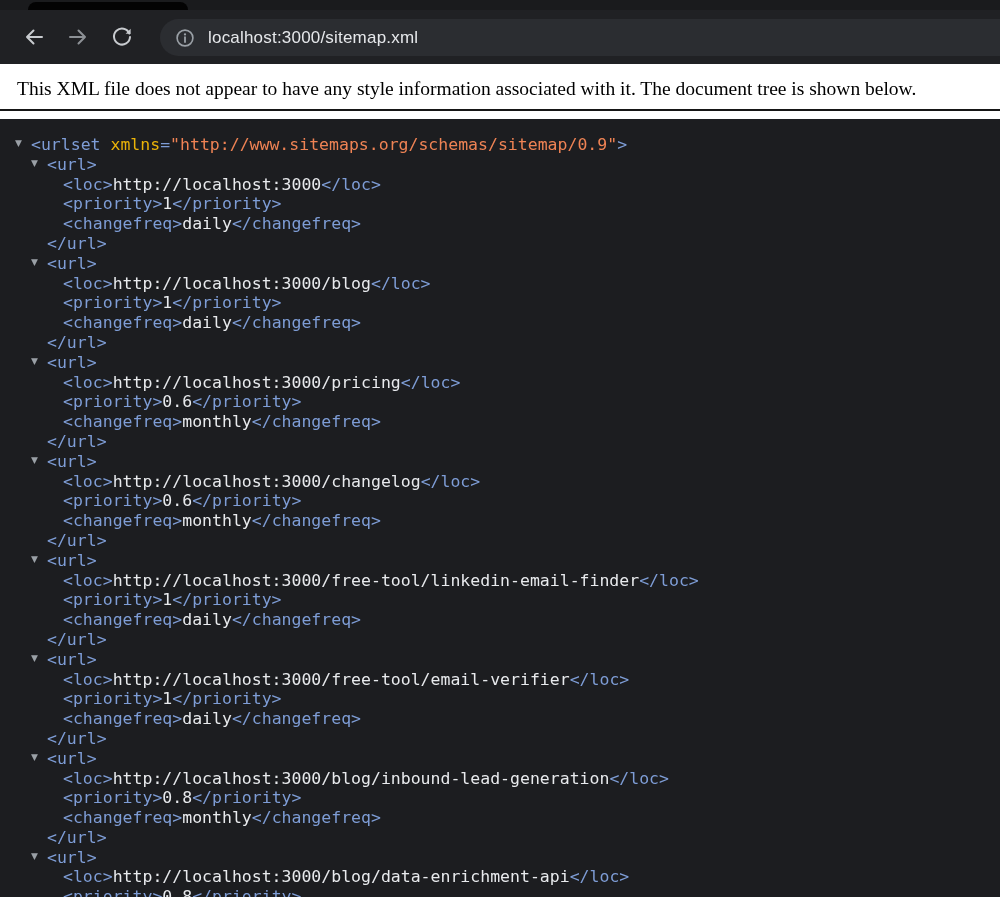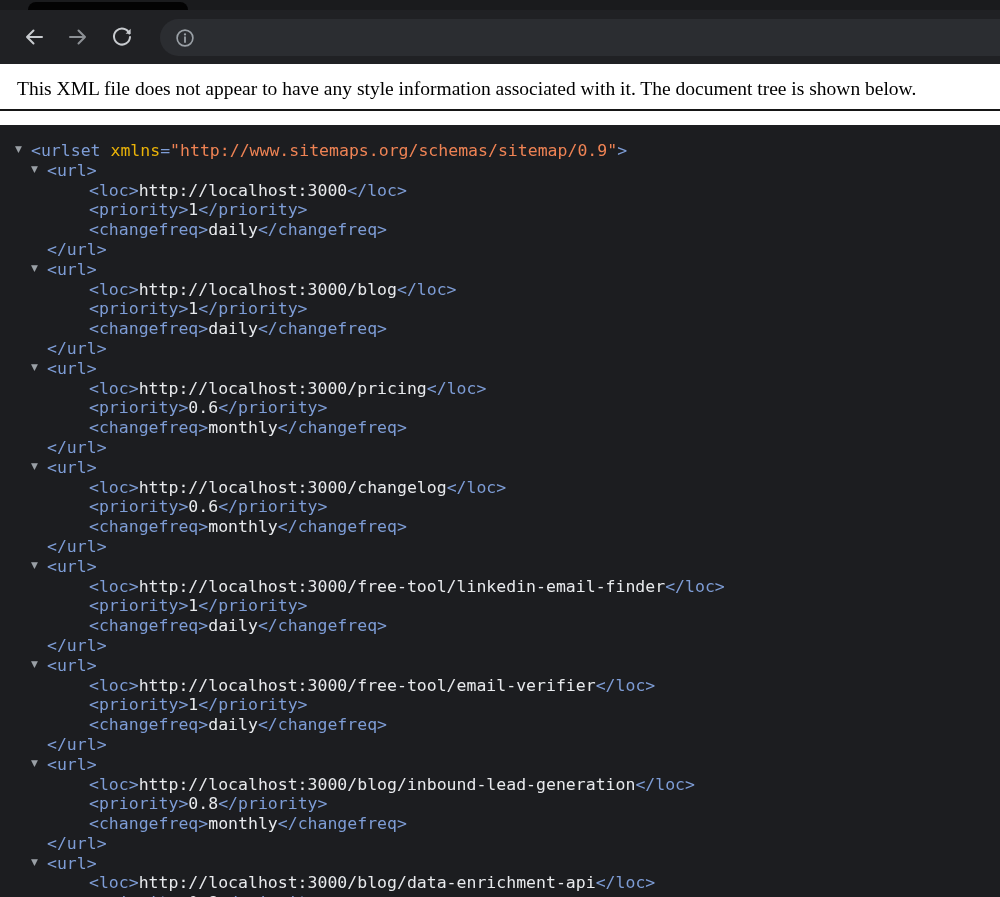--- a/index.html
+++ b/index.html
@@ -62,21 +62,21 @@
     margin-left: 10px;
     color: #e6e8eb;
     font-size: 17px;
     letter-spacing: 0.2px;
     white-space: nowrap;
   }
 
   
   .notice-band {
     background: #ffffff;
-    padding: 14px 17px 14px 17px;
+    padding: 14px 17px 8px 17px;
   }
   .notice-text {
     font-family: "Liberation Serif", serif;
     font-size: 19.5px;
     color: #000000;
     white-space: nowrap;
   }
   .notice-band hr {
     border: none;
     border-top: 2px solid #161616;
@@ -88,21 +88,21 @@
     background: #1c1d20;
     padding-top: 16px;
     font-family: "DejaVu Sans Mono", monospace;
     font-size: 16.5px;
     line-height: 19.8px;
     white-space: pre;
   }
   .line { position: relative; }
   .lvl0 { padding-left: 31px; }
   .lvl1 { padding-left: 47px; }
-  .lvl2 { padding-left: 89px; }
+  .lvl2 { padding-left: 63px; }
   .marker {
     position: absolute;
     top: 4px;
     font-size: 9px;
     line-height: 9px;
     color: #9aa0a6;
     cursor: pointer;
     font-family: "DejaVu Sans", sans-serif;
   }
   .lvl0 > .marker { left: 15px; }
@@ -137,20 +137,21 @@
     </svg>
   </div>
   <div class="omnibox">
     <div class="site-info">
       <svg width="22" height="22" viewBox="0 0 24 24">
         <circle cx="12" cy="12" r="8.6" fill="none" stroke="#9aa0a6" stroke-width="1.8"></circle>
         <circle cx="12" cy="8.1" r="1.25" fill="#9aa0a6"></circle>
         <path d="M12 11v5.4" stroke="#9aa0a6" stroke-width="2" stroke-linecap="round"></path>
       </svg>
     </div>
+    <span class="url-text">localhost:3000/sitemap.xml</span>
   </div>
 </div>
 
 <div class="notice-band">
   <div class="notice-text">This XML file does not appear to have any style information associated with it. The document tree is shown below.</div>
   <hr>
 </div>
 
 <div class="viewer" id="xml-tree"><div class="line lvl0"><span class="marker">▼</span><span class="tag">&lt;urlset </span><span class="attr">xmlns</span><span class="tag">=</span><span class="str">"http://www.sitemaps.org/schemas/sitemap/0.9"</span><span class="tag">&gt;</span></div><div class="line lvl1"><span class="marker">▼</span><span class="tag">&lt;url&gt;</span></div><div class="line lvl2"><span class="tag">&lt;loc&gt;</span><span class="txt">http://localhost:3000</span><span class="tag">&lt;/loc&gt;</span></div><div class="line lvl2"><span class="tag">&lt;priority&gt;</span><span class="txt">1</span><span class="tag">&lt;/priority&gt;</span></div><div class="line lvl2"><span class="tag">&lt;changefreq&gt;</span><span class="txt">daily</span><span class="tag">&lt;/changefreq&gt;</span></div><div class="line lvl1"><span class="tag">&lt;/url&gt;</span></div><div class="line lvl1"><span class="marker">▼</span><span class="tag">&lt;url&gt;</span></div><div class="line lvl2"><span class="tag">&lt;loc&gt;</span><span class="txt">http://localhost:3000/blog</span><span class="tag">&lt;/loc&gt;</span></div><div class="line lvl2"><span class="tag">&lt;priority&gt;</span><span class="txt">1</span><span class="tag">&lt;/priority&gt;</span></div><div class="line lvl2"><span class="tag">&lt;changefreq&gt;</span><span class="txt">daily</span><span class="tag">&lt;/changefreq&gt;</span></div><div class="line lvl1"><span class="tag">&lt;/url&gt;</span></div><div class="line lvl1"><span class="marker">▼</span><span class="tag">&lt;url&gt;</span></div><div class="line lvl2"><span class="tag">&lt;loc&gt;</span><span class="txt">http://localhost:3000/pricing</span><span class="tag">&lt;/loc&gt;</span></div><div class="line lvl2"><span class="tag">&lt;priority&gt;</span><span class="txt">0.6</span><span class="tag">&lt;/priority&gt;</span></div><div class="line lvl2"><span class="tag">&lt;changefreq&gt;</span><span class="txt">monthly</span><span class="tag">&lt;/changefreq&gt;</span></div><div class="line lvl1"><span class="tag">&lt;/url&gt;</span></div><div class="line lvl1"><span class="marker">▼</span><span class="tag">&lt;url&gt;</span></div><div class="line lvl2"><span class="tag">&lt;loc&gt;</span><span class="txt">http://localhost:3000/changelog</span><span class="tag">&lt;/loc&gt;</span></div><div class="line lvl2"><span class="tag">&lt;priority&gt;</span><span class="txt">0.6</span><span class="tag">&lt;/priority&gt;</span></div><div class="line lvl2"><span class="tag">&lt;changefreq&gt;</span><span class="txt">monthly</span><span class="tag">&lt;/changefreq&gt;</span></div><div class="line lvl1"><span class="tag">&lt;/url&gt;</span></div><div class="line lvl1"><span class="marker">▼</span><span class="tag">&lt;url&gt;</span></div><div class="line lvl2"><span class="tag">&lt;loc&gt;</span><span class="txt">http://localhost:3000/free-tool/linkedin-email-finder</span><span class="tag">&lt;/loc&gt;</span></div><div class="line lvl2"><span class="tag">&lt;priority&gt;</span><span class="txt">1</span><span class="tag">&lt;/priority&gt;</span></div><div class="line lvl2"><span class="tag">&lt;changefreq&gt;</span><span class="txt">daily</span><span class="tag">&lt;/changefreq&gt;</span></div><div class="line lvl1"><span class="tag">&lt;/url&gt;</span></div><div class="line lvl1"><span class="marker">▼</span><span class="tag">&lt;url&gt;</span></div><div class="line lvl2"><span class="tag">&lt;loc&gt;</span><span class="txt">http://localhost:3000/free-tool/email-verifier</span><span class="tag">&lt;/loc&gt;</span></div><div class="line lvl2"><span class="tag">&lt;priority&gt;</span><span class="txt">1</span><span class="tag">&lt;/priority&gt;</span></div><div class="line lvl2"><span class="tag">&lt;changefreq&gt;</span><span class="txt">daily</span><span class="tag">&lt;/changefreq&gt;</span></div><div class="line lvl1"><span class="tag">&lt;/url&gt;</span></div><div class="line lvl1"><span class="marker">▼</span><span class="tag">&lt;url&gt;</span></div><div class="line lvl2"><span class="tag">&lt;loc&gt;</span><span class="txt">http://localhost:3000/blog/inbound-lead-generation</span><span class="tag">&lt;/loc&gt;</span></div><div class="line lvl2"><span class="tag">&lt;priority&gt;</span><span class="txt">0.8</span><span class="tag">&lt;/priority&gt;</span></div><div class="line lvl2"><span class="tag">&lt;changefreq&gt;</span><span class="txt">monthly</span><span class="tag">&lt;/changefreq&gt;</span></div><div class="line lvl1"><span class="tag">&lt;/url&gt;</span></div><div class="line lvl1"><span class="marker">▼</span><span class="tag">&lt;url&gt;</span></div><div class="line lvl2"><span class="tag">&lt;loc&gt;</span><span class="txt">http://localhost:3000/blog/data-enrichment-api</span><span class="tag">&lt;/loc&gt;</span></div><div class="line lvl2"><span class="tag">&lt;priority&gt;</span><span class="txt">0.8</span><span class="tag">&lt;/priority&gt;</span></div></div>
 

